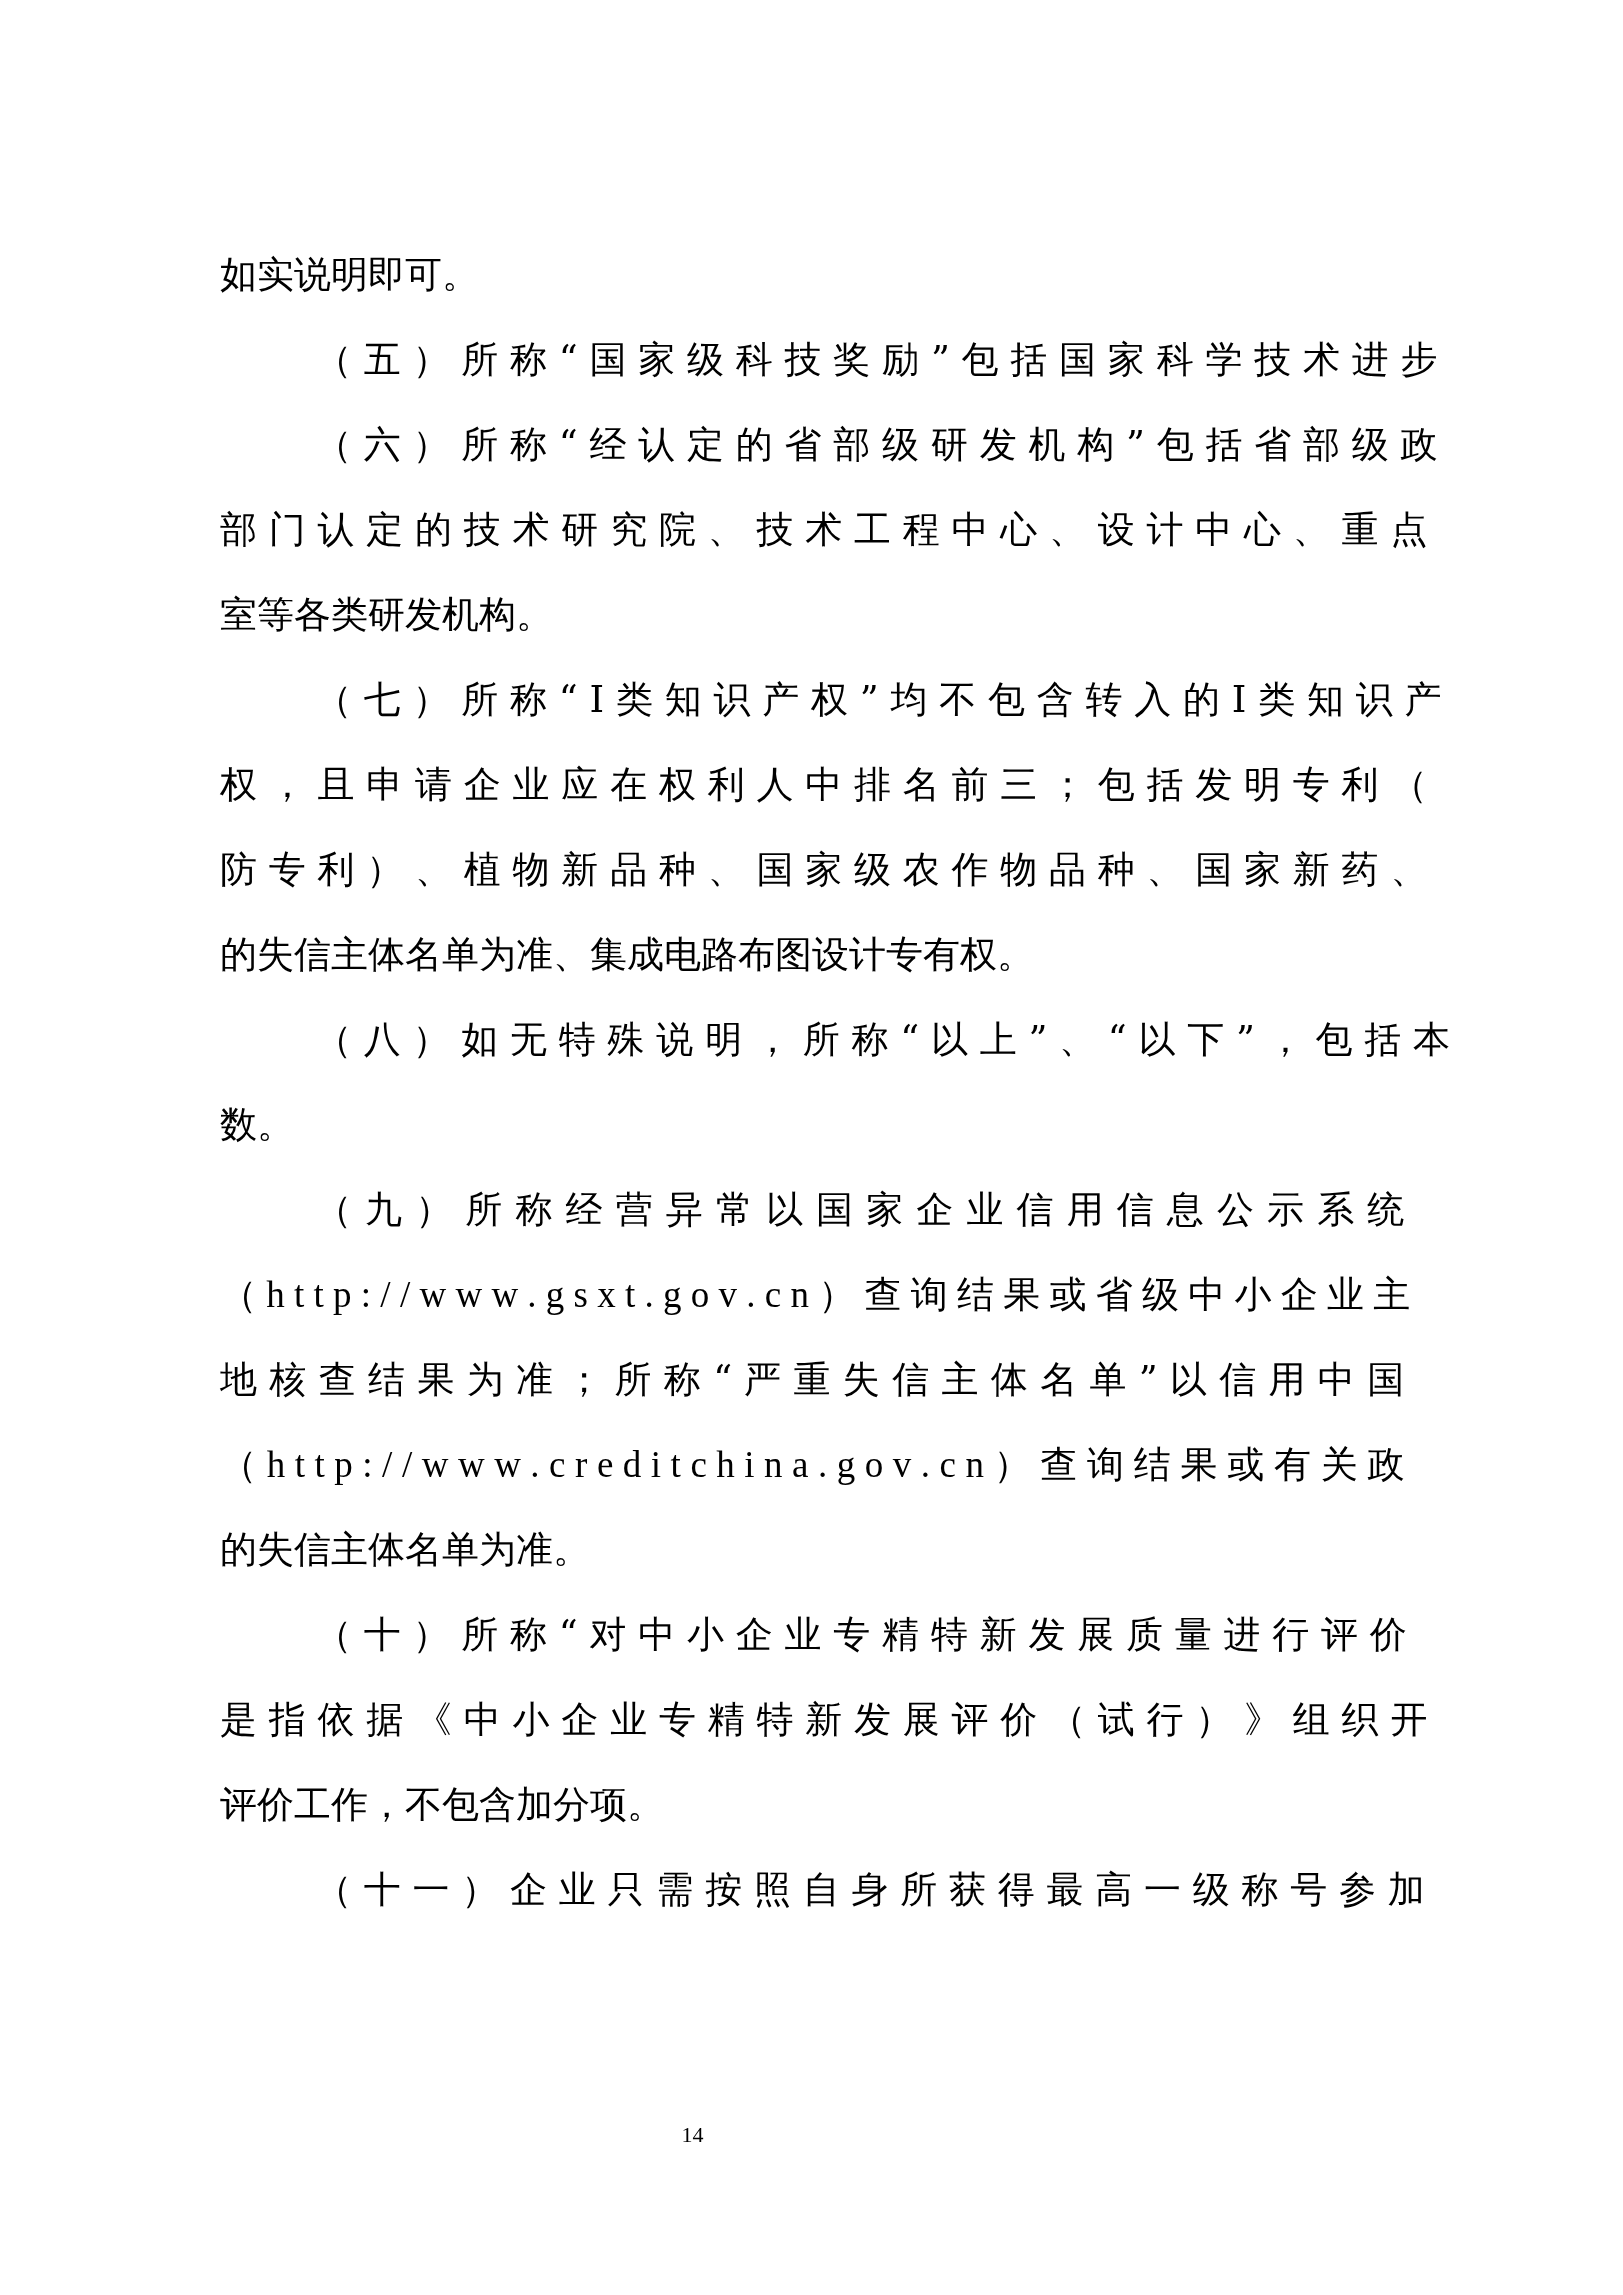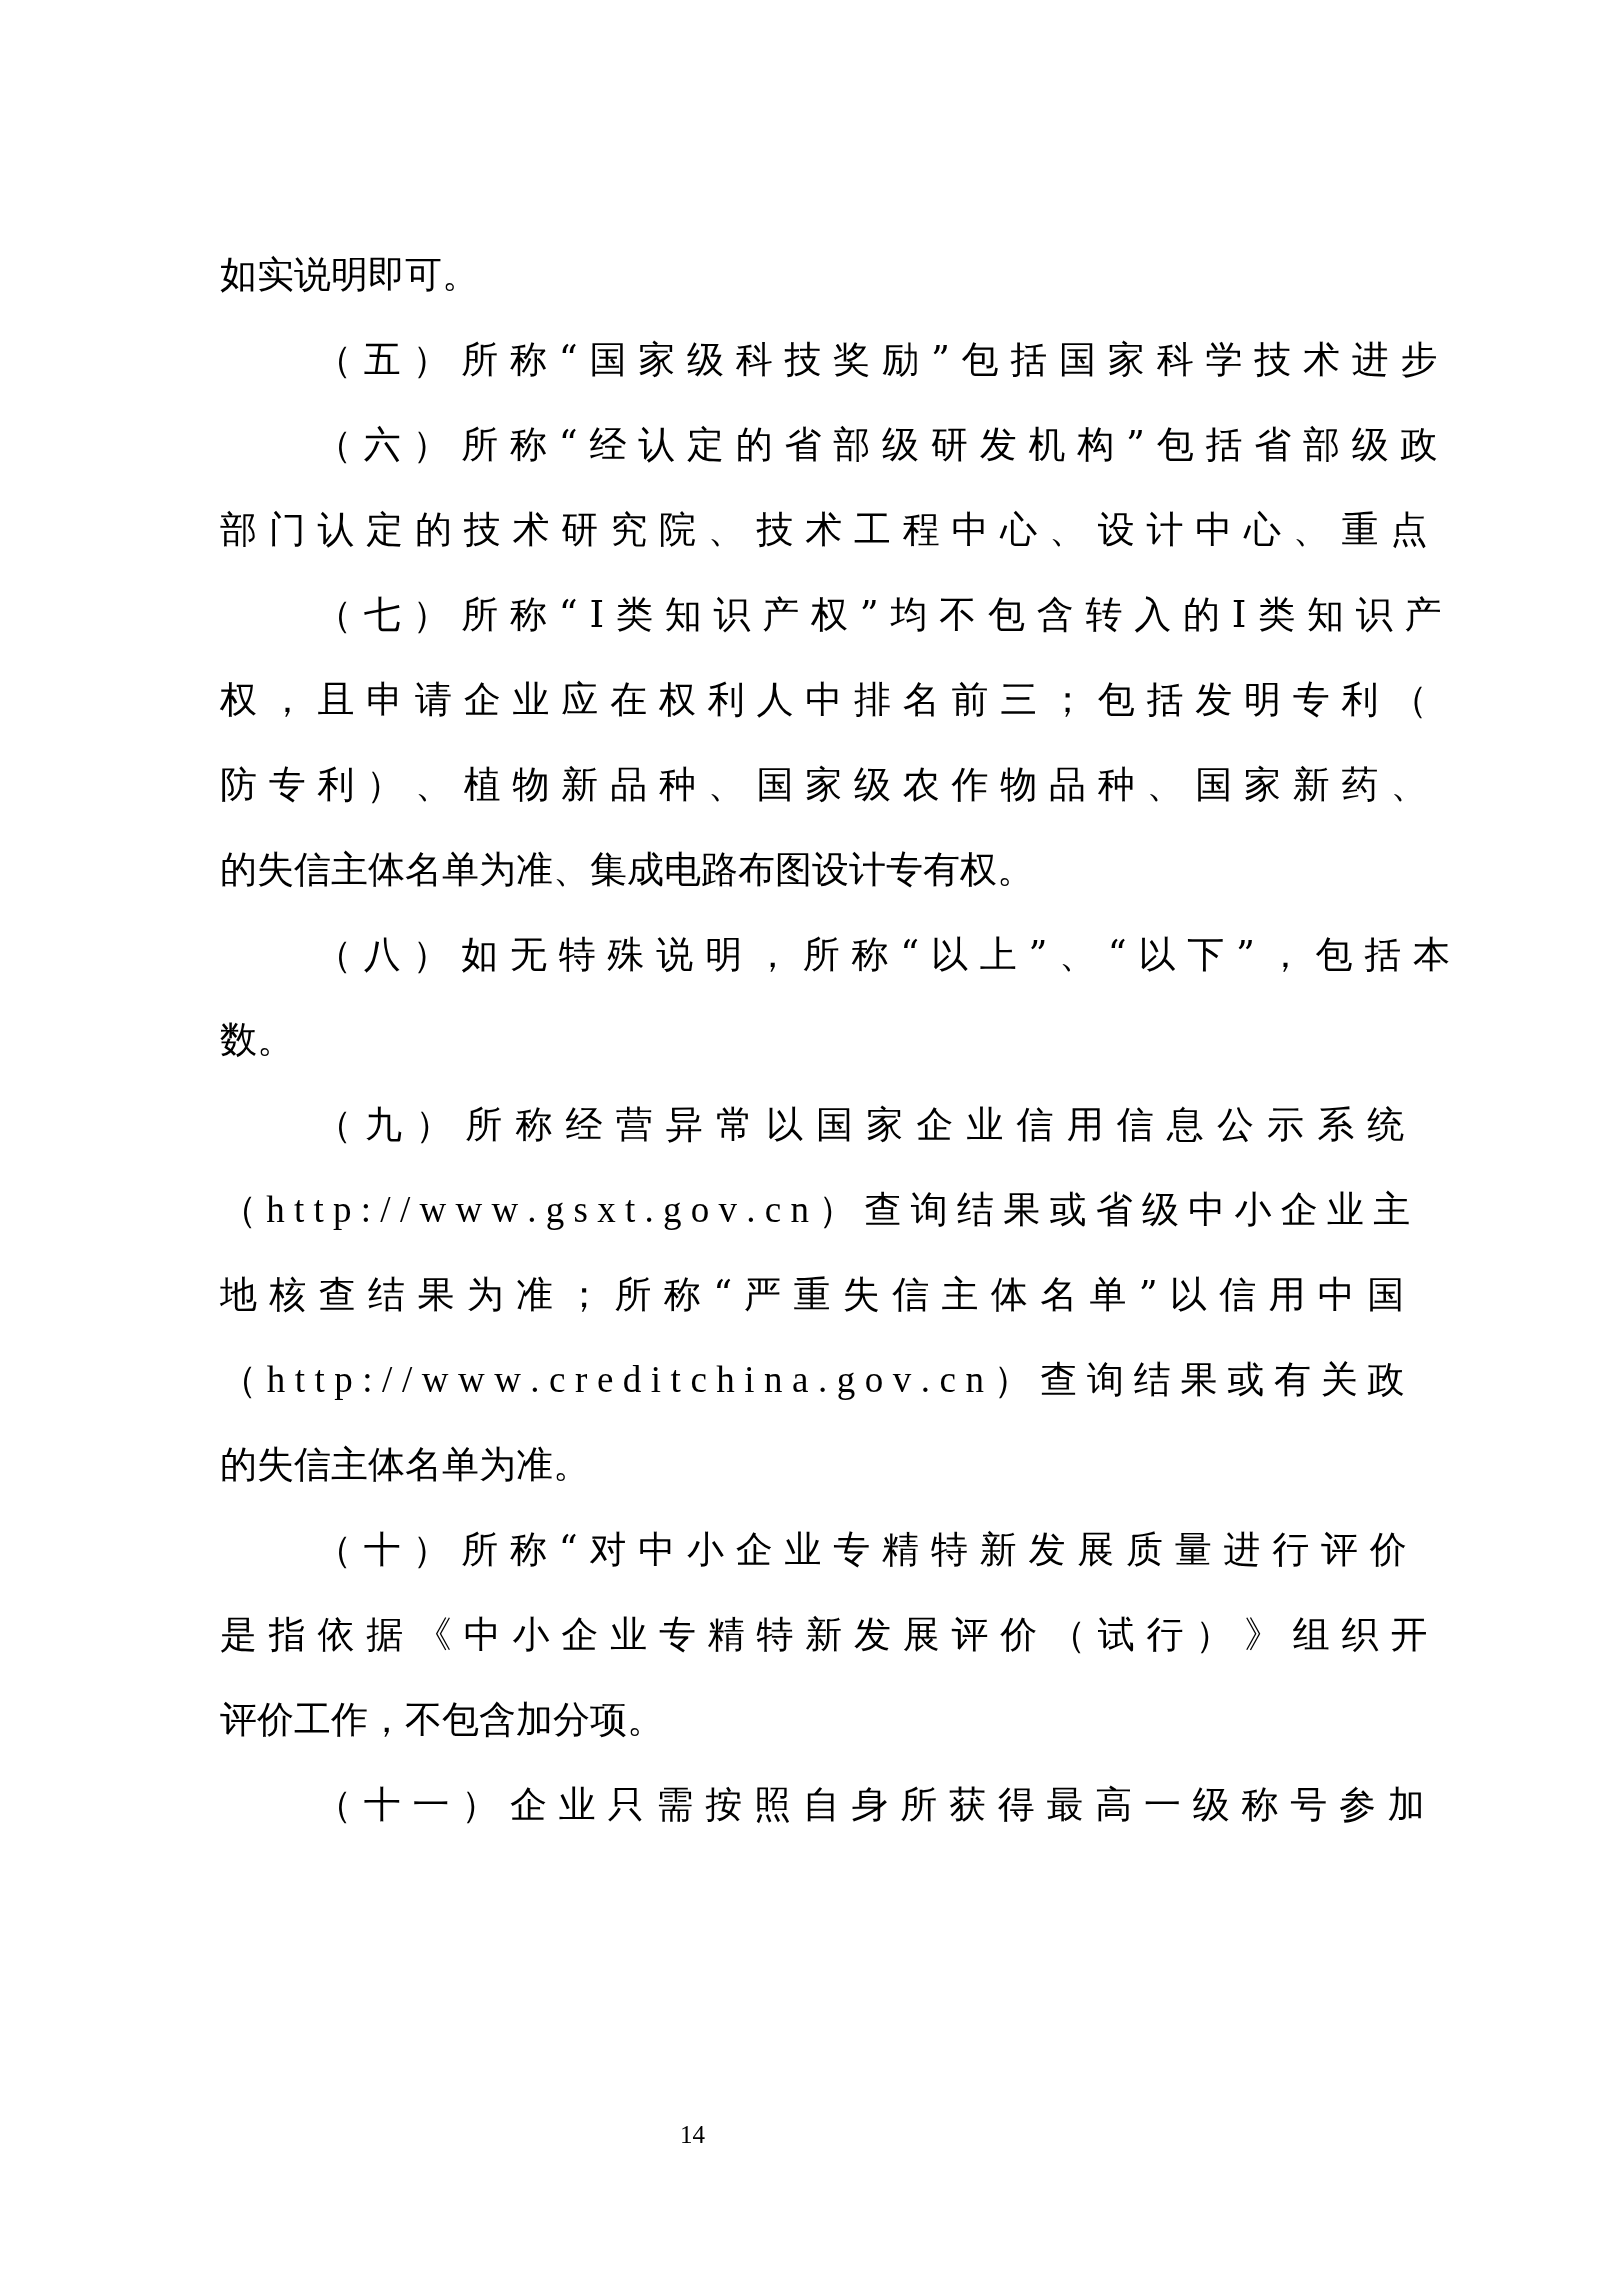--- a/index.html
+++ b/index.html
@@ -51,33 +51,34 @@
   .line.latin {
     font-family: "Liberation Serif", "DejaVu Serif", serif;
   }
   .page-number {
     position: absolute;
     left: 0;
     width: 1385px;
     top: 2117px;
     text-align: center;
     font-family: "Liberation Serif", serif;
-    font-size: 25px;
+    font-size: 22px;
     line-height: 36px;
   }
 </style>
 </head>
 <body>
 
 <div class="page">
   <div class="text-block">
     <div class="line left">如实说明即可。</div>
     <div class="line justify indent" style="word-spacing: 0px;"><span>（</span> <span>五</span> <span>）</span> <span>所</span> <span>称</span> <span>“</span> <span>国</span> <span>家</span> <span>级</span> <span>科</span> <span>技</span> <span>奖</span> <span>励</span> <span>”</span> <span>包</span> <span>括</span> <span>国</span> <span>家</span> <span>科</span> <span>学</span> <span>技</span> <span>术</span> <span>进</span> <span>步</span>  </div>
     <div class="line justify indent" style="word-spacing: 0px;"><span>（</span> <span>六</span> <span>）</span> <span>所</span> <span>称</span> <span>“</span> <span>经</span> <span>认</span> <span>定</span> <span>的</span> <span>省</span> <span>部</span> <span>级</span> <span>研</span> <span>发</span> <span>机</span> <span>构</span> <span>”</span> <span>包</span> <span>括</span> <span>省</span> <span>部</span> <span>级</span> <span>政</span> </div>
     <div class="line justify" style="word-spacing: 0px;"><span>部</span> <span>门</span> <span>认</span> <span>定</span> <span>的</span> <span>技</span> <span>术</span> <span>研</span> <span>究</span> <span>院</span> <span>、</span> <span>技</span> <span>术</span> <span>工</span> <span>程</span> <span>中</span> <span>心</span> <span>、</span> <span>设</span> <span>计</span> <span>中</span> <span>心</span> <span>、</span> <span>重</span> <span>点</span>  </div>
+    <div class="line left">室等各类研发机构。</div>
     <div class="line justify indent" style="word-spacing: 0px;"><span>（</span> <span>七</span> <span>）</span> <span>所</span> <span>称</span> <span>“</span> <span>Ⅰ</span> <span>类</span> <span>知</span> <span>识</span> <span>产</span> <span>权</span> <span>”</span> <span>均</span> <span>不</span> <span>包</span> <span>含</span> <span>转</span> <span>入</span> <span>的</span> <span>Ⅰ</span> <span>类</span> <span>知</span> <span>识</span> <span>产</span></div>
     <div class="line justify" style="word-spacing: 0px;"><span>权</span> <span>，</span> <span>且</span> <span>申</span> <span>请</span> <span>企</span> <span>业</span> <span>应</span> <span>在</span> <span>权</span> <span>利</span> <span>人</span> <span>中</span> <span>排</span> <span>名</span> <span>前</span> <span>三</span> <span>；</span> <span>包</span> <span>括</span> <span>发</span> <span>明</span> <span>专</span> <span>利</span> <span>（</span>  </div>
     <div class="line justify" style="word-spacing: 0px;"><span>防</span> <span>专</span> <span>利</span> <span>）</span> <span>、</span> <span>植</span> <span>物</span> <span>新</span> <span>品</span> <span>种</span> <span>、</span> <span>国</span> <span>家</span> <span>级</span> <span>农</span> <span>作</span> <span>物</span> <span>品</span> <span>种</span> <span>、</span> <span>国</span> <span>家</span> <span>新</span> <span>药</span> <span>、</span>  </div>
     <div class="line left">的失信主体名单为准、集成电路布图设计专有权。</div>
     <div class="line justify indent" style="word-spacing: 0px;"><span>（</span> <span>八</span> <span>）</span> <span>如</span> <span>无</span> <span>特</span> <span>殊</span> <span>说</span> <span>明</span> <span>，</span> <span>所</span> <span>称</span> <span>“</span> <span>以</span> <span>上</span> <span>”</span> <span>、</span> <span>“</span> <span>以</span> <span>下</span> <span>”</span> <span>，</span> <span>包</span> <span>括</span> <span>本</span></div>
     <div class="line left">数。</div>
     <div class="line justify indent" style="word-spacing: 0px;"><span>（</span> <span>九</span> <span>）</span> <span>所</span> <span>称</span> <span>经</span> <span>营</span> <span>异</span> <span>常</span> <span>以</span> <span>国</span> <span>家</span> <span>企</span> <span>业</span> <span>信</span> <span>用</span> <span>信</span> <span>息</span> <span>公</span> <span>示</span> <span>系</span> <span>统</span></div>
     <div class="line justify latin" style="word-spacing: 0px;"><span>（</span> <span>h</span> <span>t</span> <span>t</span> <span>p</span> <span>:</span> <span>/</span> <span>/</span> <span>w</span> <span>w</span> <span>w</span> <span>.</span> <span>g</span> <span>s</span> <span>x</span> <span>t</span> <span>.</span> <span>g</span> <span>o</span> <span>v</span> <span>.</span> <span>c</span> <span>n</span> <span>）</span> <span>查</span> <span>询</span> <span>结</span> <span>果</span> <span>或</span> <span>省</span> <span>级</span> <span>中</span> <span>小</span> <span>企</span> <span>业</span> <span>主</span>    </div>
     <div class="line justify" style="word-spacing: 0px;"><span>地</span> <span>核</span> <span>查</span> <span>结</span> <span>果</span> <span>为</span> <span>准</span> <span>；</span> <span>所</span> <span>称</span> <span>“</span> <span>严</span> <span>重</span> <span>失</span> <span>信</span> <span>主</span> <span>体</span> <span>名</span> <span>单</span> <span>”</span> <span>以</span> <span>信</span> <span>用</span> <span>中</span> <span>国</span></div>
     <div class="line justify latin" style="word-spacing: 0px;"><span>（</span> <span>h</span> <span>t</span> <span>t</span> <span>p</span> <span>:</span> <span>/</span> <span>/</span> <span>w</span> <span>w</span> <span>w</span> <span>.</span> <span>c</span> <span>r</span> <span>e</span> <span>d</span> <span>i</span> <span>t</span> <span>c</span> <span>h</span> <span>i</span> <span>n</span> <span>a</span> <span>.</span> <span>g</span> <span>o</span> <span>v</span> <span>.</span> <span>c</span> <span>n</span> <span>）</span> <span>查</span> <span>询</span> <span>结</span> <span>果</span> <span>或</span> <span>有</span> <span>关</span> <span>政</span>     </div>

